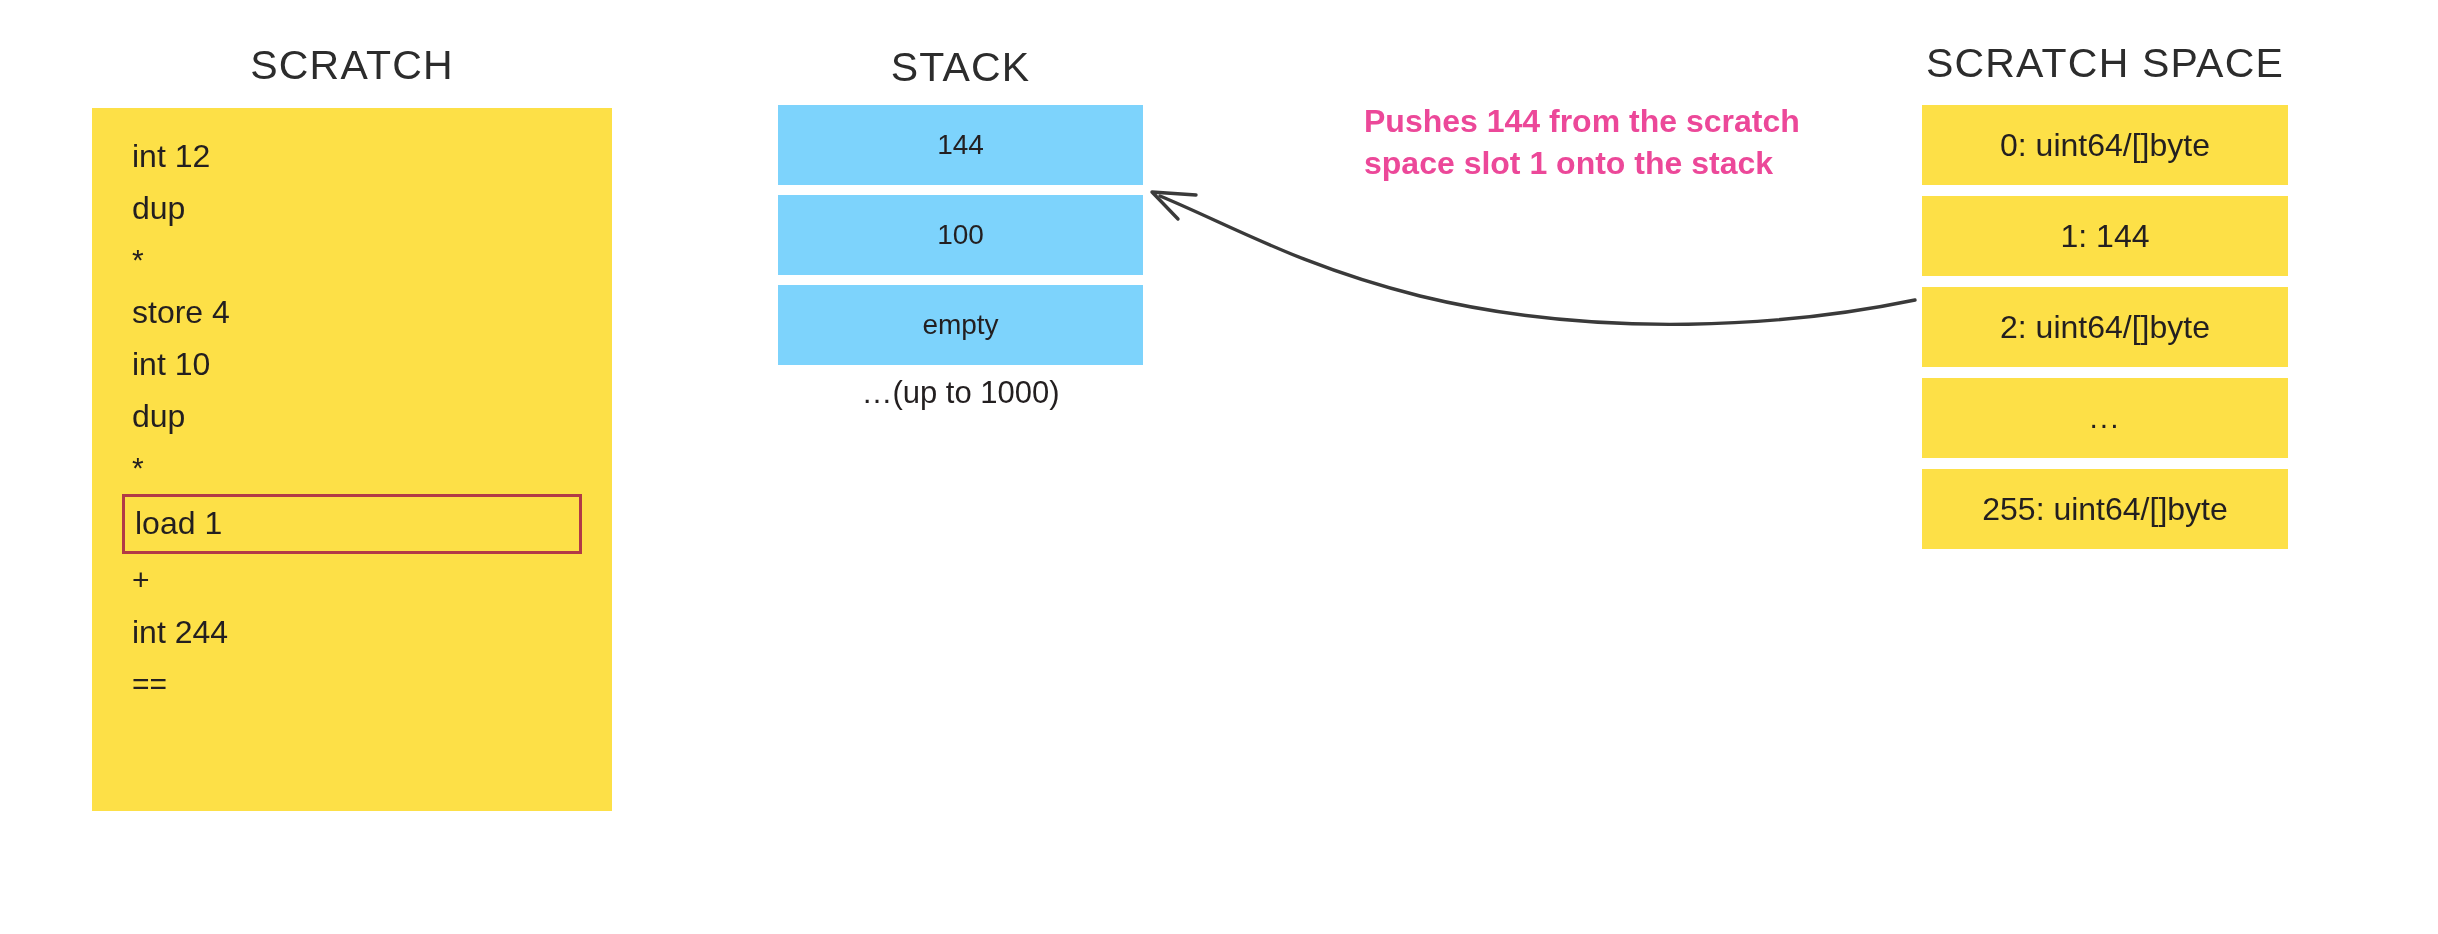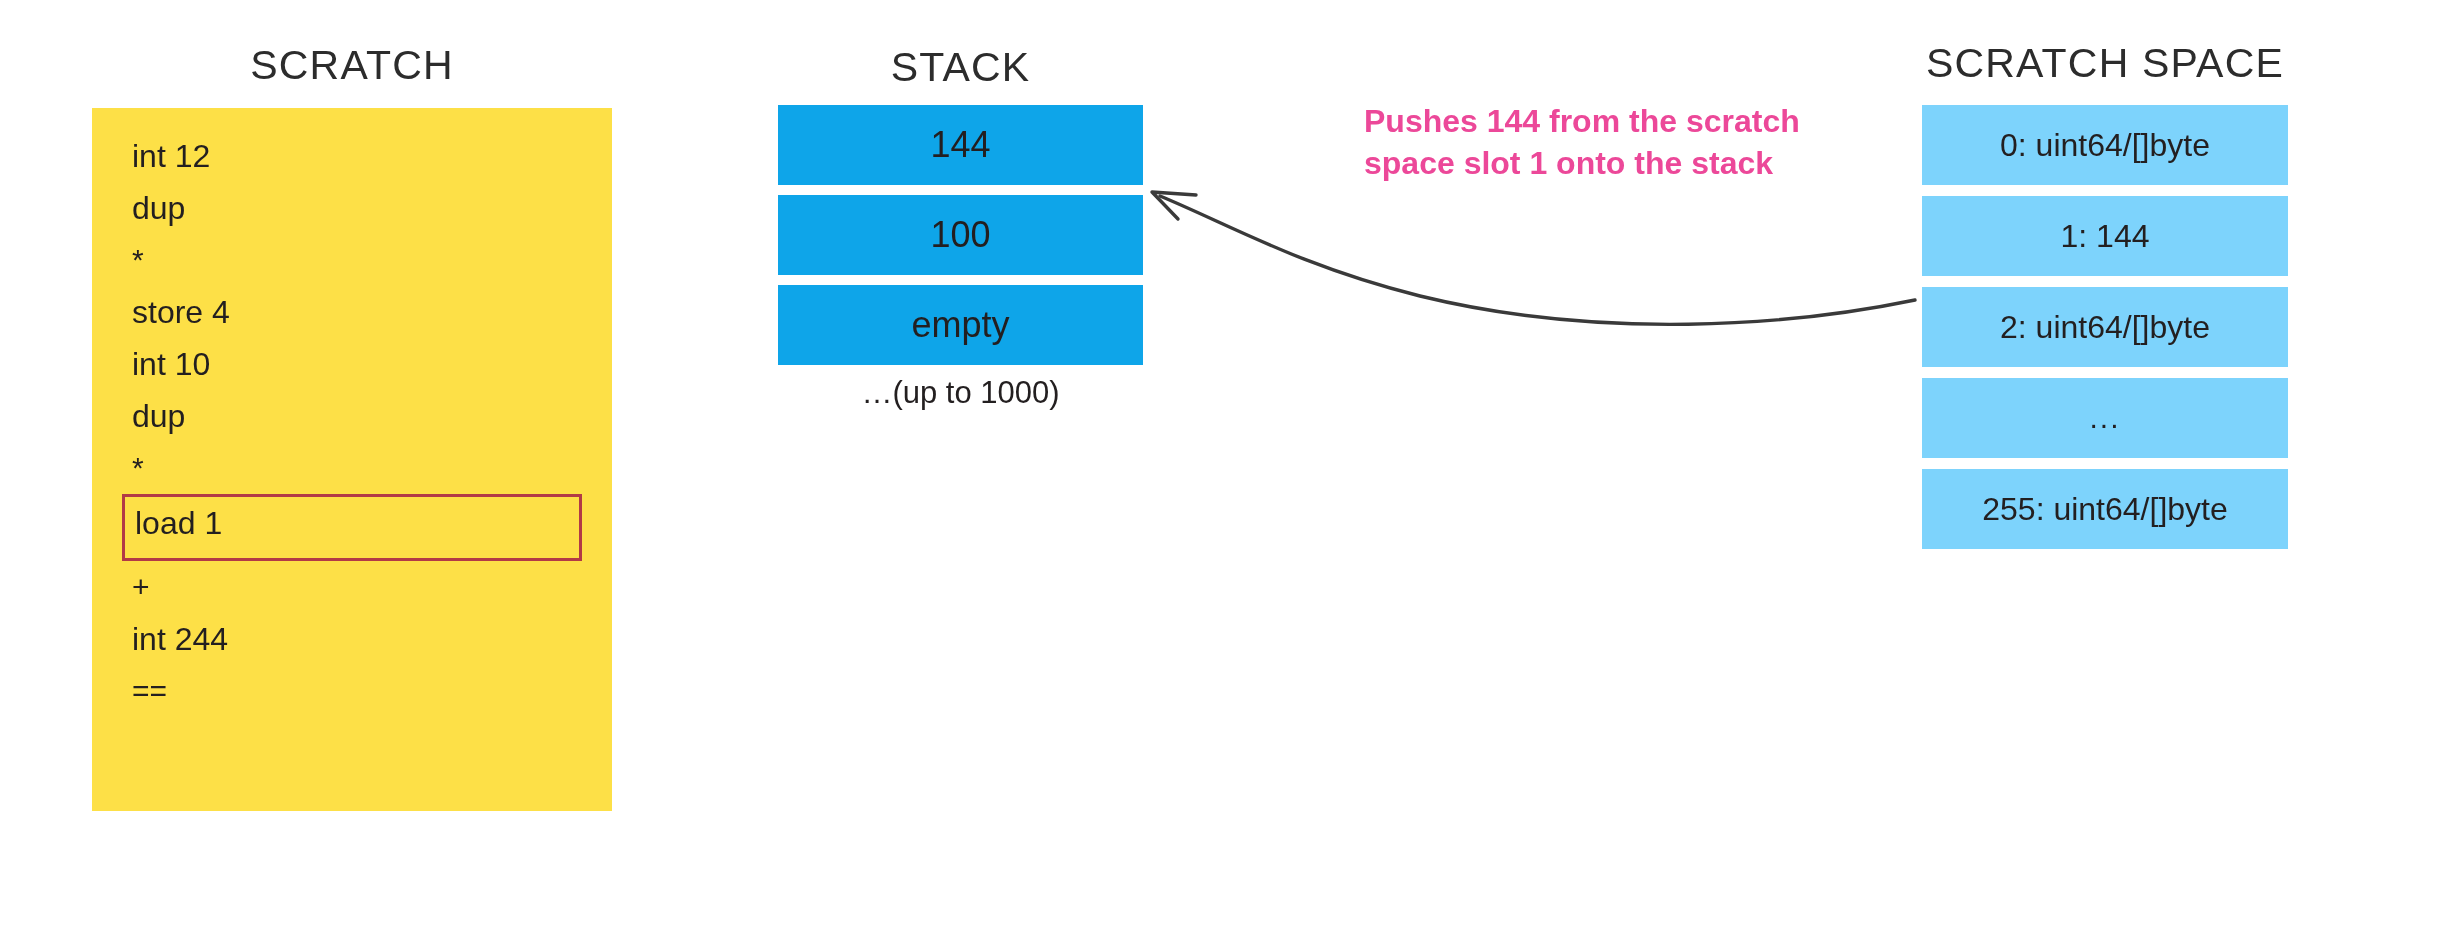--- a/index.html
+++ b/index.html
@@ -63,61 +63,61 @@
   }
   .program-line.op-symbol {
     font-size: 30px;
   }
   .program-line.highlighted {
     margin-left: 30px;
     margin-right: 30px;
     padding-left: 10px;
     border: 3px solid #b23a46;
     box-sizing: border-box;
-    height: 67px;
+    height: 60px;
     line-height: 52px;
   }
 
   
   #stack-column {
     position: absolute;
     left: 778px;
     top: 105px;
     width: 365px;
   }
   .stack-cell {
     width: 365px;
     height: 80px;
-    background: #0ea5e9;
+    background: #7dd3fc;
     margin-bottom: 10px;
     display: flex;
     align-items: center;
     justify-content: center;
-    font-size: 36px;
+    font-size: 28px;
     color: #231f20;
   }
   #stack-more {
     width: 365px;
     text-align: center;
     font-size: 31px;
     color: #231f20;
     margin-top: 0;
   }
 
   
   #scratch-column {
     position: absolute;
     left: 1922px;
     top: 105px;
     width: 366px;
   }
   .scratch-cell {
     width: 366px;
     height: 80px;
-    background: #7dd3fc;
+    background: #fde047;
     margin-bottom: 11px;
     display: flex;
     align-items: center;
     justify-content: center;
     font-size: 32px;
     color: #231f20;
   }
   .scratch-cell.ellipsis {
     font-size: 30px;
     letter-spacing: 2px;

